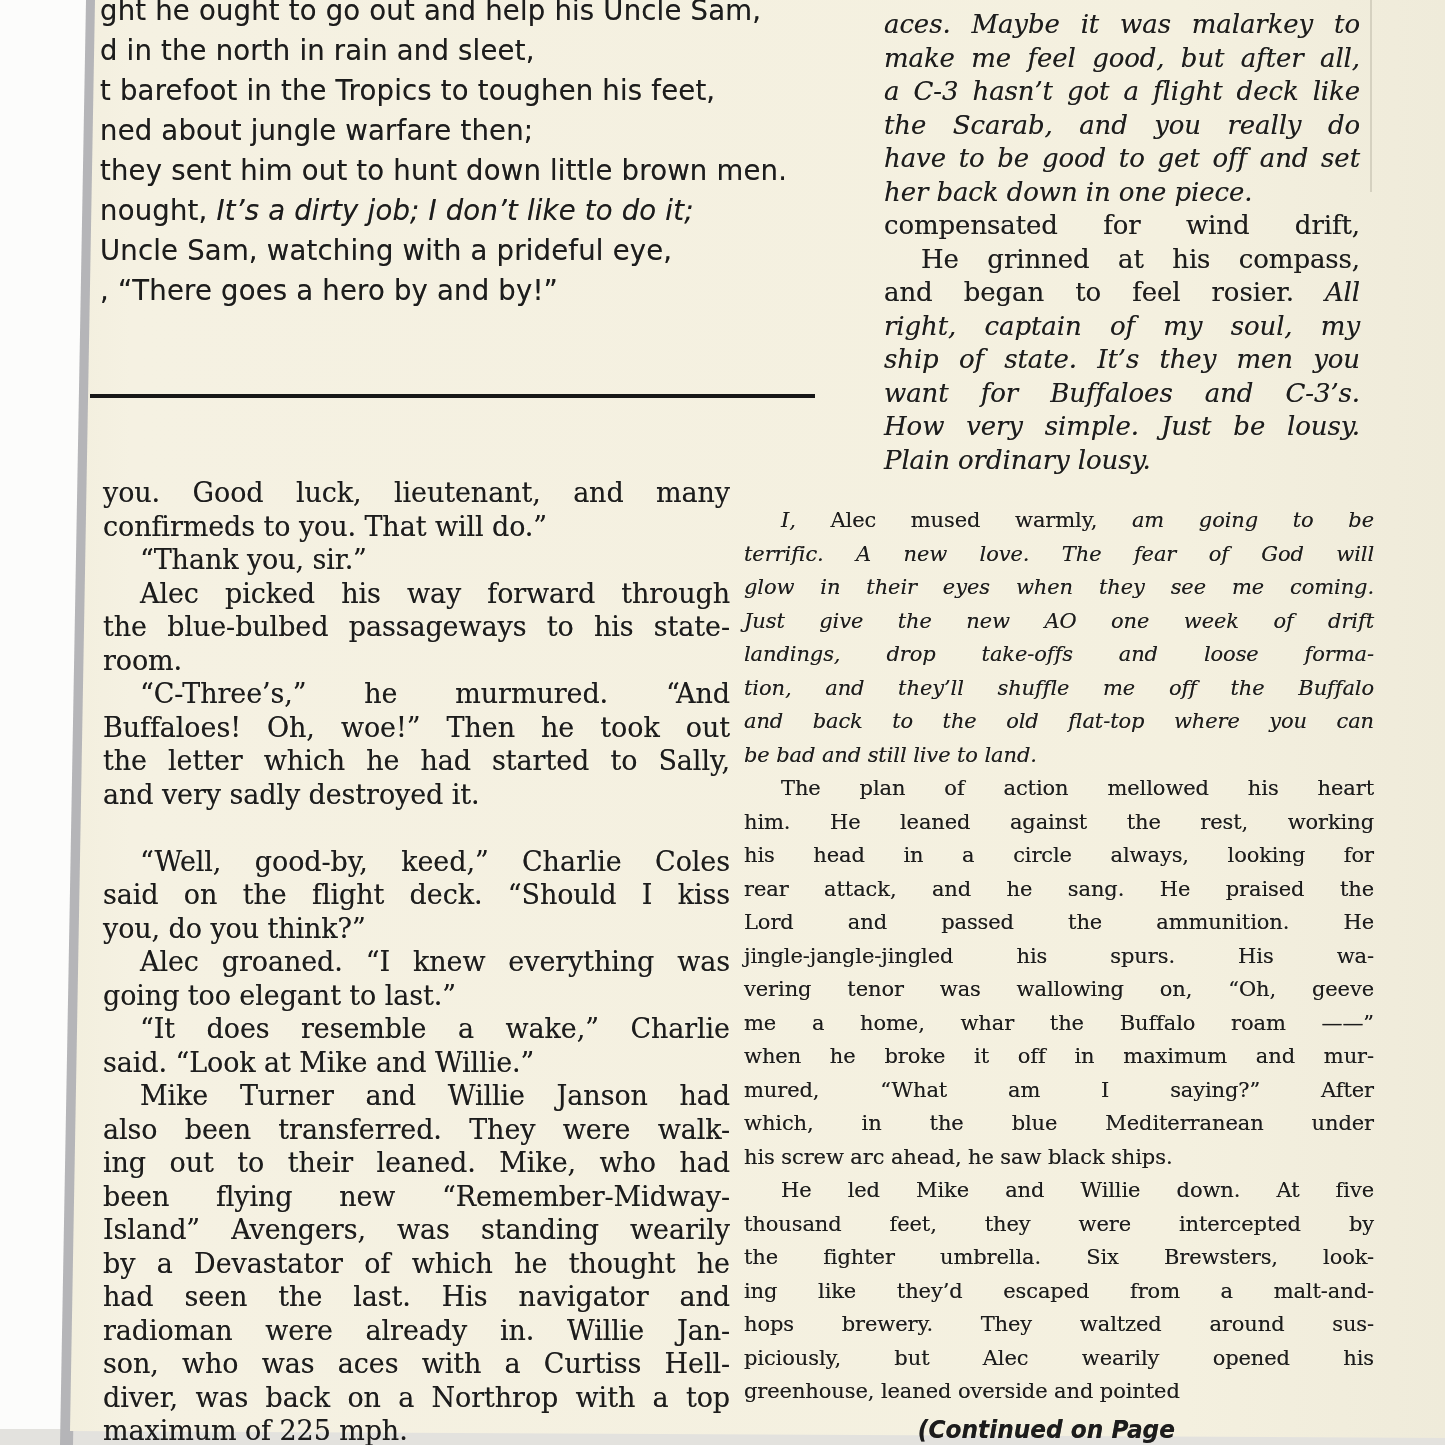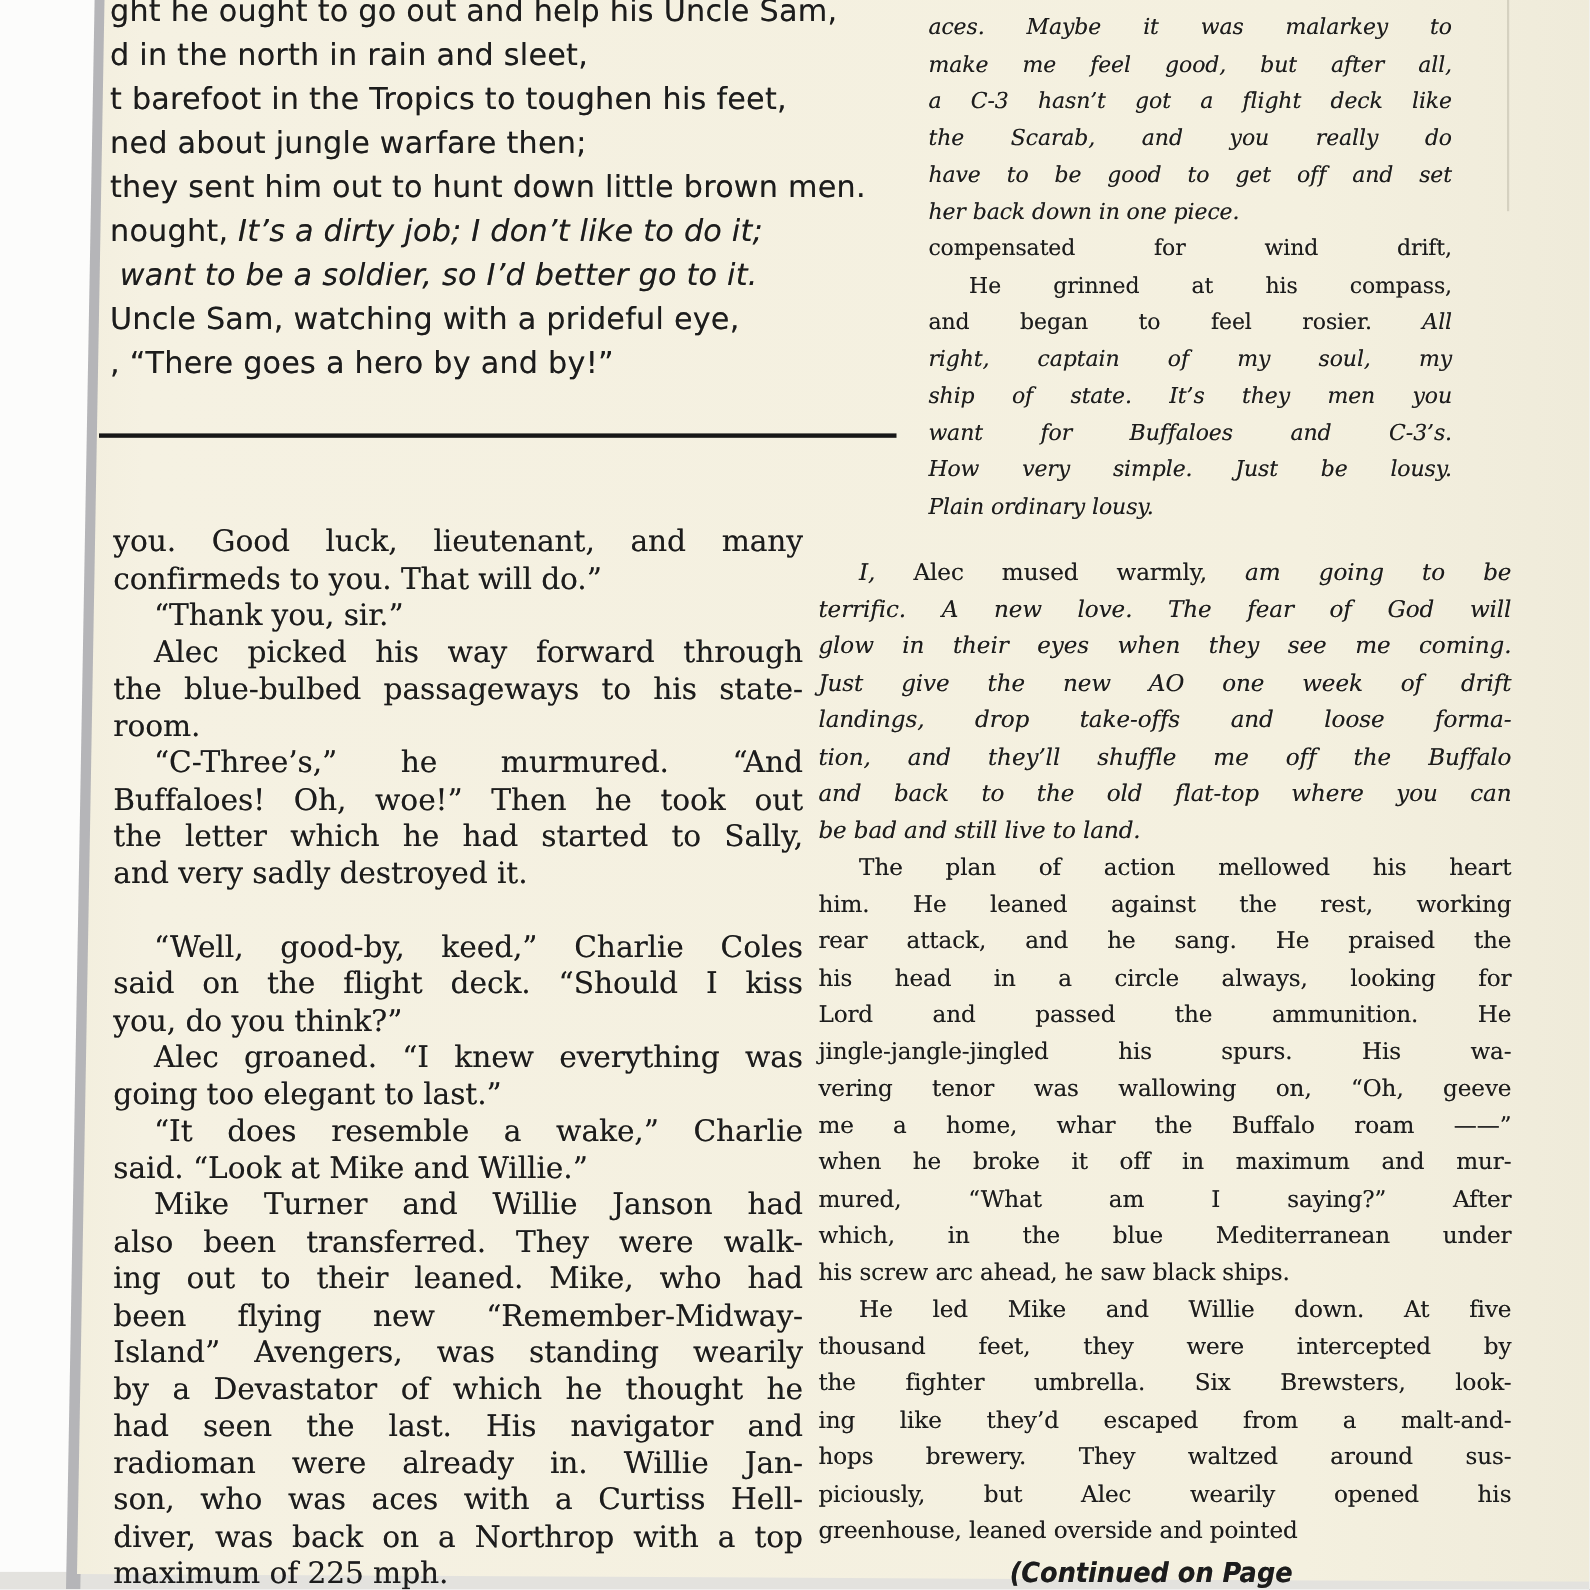--- a/index.html
+++ b/index.html
@@ -47,22 +47,22 @@
     background:#d5d1c0;
   }
   
   .col{position:absolute;}
   .col .tline{text-align:justify;text-align-last:justify;letter-spacing:-0.1px;}
   .col .endp{text-align-last:left;}
   .col .ind{text-indent:37px;}
   .tline.blank{height:33.5px;}
   .it{font-style:italic;}
   #col-top-right{
-    left:844px;top:8px;width:476px;
-    font-size:20px;line-height:33.5px;
+    left:884px;top:8px;width:476px;
+    font-size:26px;line-height:33.5px;
   }
   #col-left{
     left:103px;top:476px;width:627px;
     font-size:27px;line-height:33.5px;
   }
   #col-right{
     left:744px;top:504px;width:630px;
     font-size:21px;line-height:33.5px;
   }
   
@@ -84,21 +84,20 @@
   <div id="paper"></div>
   <div id="top-right-rule"></div>
 
   <div id="poem" class="ink">
       <div class="tline"><span class="ro">ght he ought to go out and help his Uncle Sam,</span></div>
       <div class="tline"><span class="ro">d in the north in rain and sleet,</span></div>
       <div class="tline"><span class="ro">t barefoot in the Tropics to toughen his feet,</span></div>
       <div class="tline"><span class="ro">ned about jungle warfare then;</span></div>
       <div class="tline"><span class="ro">they sent him out to hunt down little brown men.</span></div>
       <div class="tline"><span class="ro">nought, </span><span class="it">It’s a dirty job; I don’t like to do it;</span></div>
-      <div class="tline"><span class="it"> want to be a soldier, so I’d better go to it.</span></div>
       <div class="tline"><span class="ro">Uncle Sam, watching with a prideful eye,</span></div>
       <div class="tline"><span class="ro">, “There goes a hero by and by!”</span></div>
     </div>
 
   <div id="section-rule"></div>
 
   <div id="col-top-right" class="col ink">
       <div class="tline"><span class="it">aces. Maybe it was malarkey to</span></div>
       <div class="tline"><span class="it">make me feel good, but after all,</span></div>
       <div class="tline"><span class="it">a C-3 hasn’t got a flight deck like</span></div>
@@ -151,22 +150,22 @@
       <div class="tline ind"><span class="it">I,</span><span class="ro"> Alec mused warmly, </span><span class="it">am going to be</span></div>
       <div class="tline"><span class="it">terrific. A new love. The fear of God will</span></div>
       <div class="tline"><span class="it">glow in their eyes when they see me coming.</span></div>
       <div class="tline"><span class="it">Just give the new AO one week of drift</span></div>
       <div class="tline"><span class="it">landings, drop take-offs and loose forma-</span></div>
       <div class="tline"><span class="it">tion, and they’ll shuffle me off the Buffalo</span></div>
       <div class="tline"><span class="it">and back to the old flat-top where you can</span></div>
       <div class="tline endp"><span class="it">be bad and still live to land.</span></div>
       <div class="tline ind"><span class="ro">The plan of action mellowed his heart</span></div>
       <div class="tline"><span class="ro">him. He leaned against the rest, working</span></div>
+      <div class="tline"><span class="ro">his head in a circle always, looking for</span></div>
       <div class="tline"><span class="ro">rear attack, and he sang. He praised the</span></div>
-      <div class="tline"><span class="ro">his head in a circle always, looking for</span></div>
       <div class="tline"><span class="ro">Lord and passed the ammunition. He</span></div>
       <div class="tline"><span class="ro">jingle-jangle-jingled his spurs. His wa-</span></div>
       <div class="tline"><span class="ro">vering tenor was wallowing on, “Oh, geeve</span></div>
       <div class="tline"><span class="ro">me a home, whar the Buffalo roam ——”</span></div>
       <div class="tline"><span class="ro">when he broke it off in maximum and mur-</span></div>
       <div class="tline"><span class="ro">mured, “What am I saying?” After</span></div>
       <div class="tline"><span class="ro">which, in the blue Mediterranean under</span></div>
       <div class="tline endp"><span class="ro">his screw arc ahead, he saw black ships.</span></div>
       <div class="tline ind"><span class="ro">He led Mike and Willie down. At five</span></div>
       <div class="tline"><span class="ro">thousand feet, they were intercepted by</span></div>

